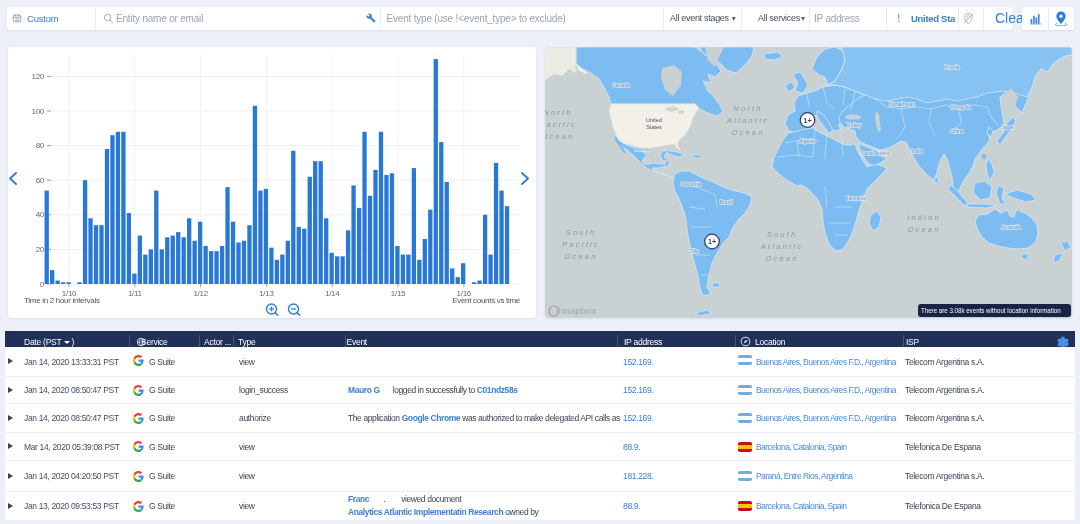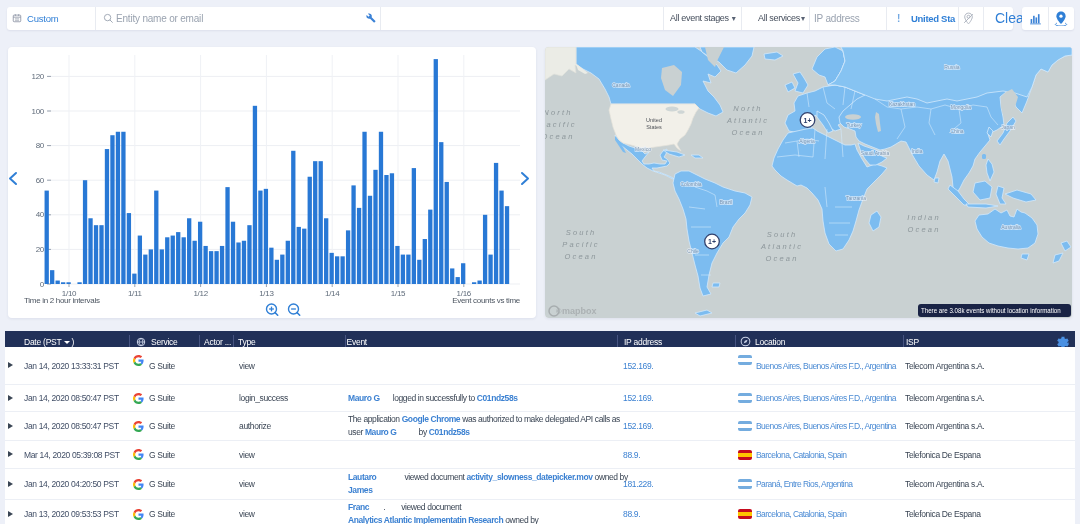--- a/index.html
+++ b/index.html
@@ -58,20 +58,21 @@
     </svg>
     <span class="blue bold" style="left:20px;font-size:9.5px;letter-spacing:-0.2px">Custom</span>
     <svg width="11" height="11" viewBox="0 0 24 24" style="position:absolute;left:96px;top:6px">
       <circle cx="10" cy="10" r="7" fill="none" stroke="#9aa3b0" stroke-width="2"></circle>
       <line x1="15" y1="15" x2="21" y2="21" stroke="#9aa3b0" stroke-width="2"></line>
     </svg>
     <span class="ph" style="left:109px">Entity name or email</span>
     <svg width="10" height="10" viewBox="0 0 24 24" style="position:absolute;left:359px;top:6px">
       <path fill="#3b82d6" d="M22.7 19l-9.1-9.1c.9-2.3.4-5-1.5-6.9-2-2-5-2.4-7.4-1.3L9 6 6 9 1.6 4.7C.4 7.1.9 10.1 2.9 12.1c1.9 1.9 4.6 2.4 6.9 1.5l9.1 9.1c.4.4 1 .4 1.4 0l2.3-2.3c.5-.4.5-1 .1-1.4z"></path>
     </svg>
+    <span class="ph" style="left:379.5px">Event type (use !&lt;event_type&gt; to exclude)</span>
     <span class="dark" style="left:663px">All event stages<span class="caret">▾</span></span>
     <span class="dark" style="left:751px">All services</span>
     <span class="caret" style="position:absolute;left:791px;top:0px;line-height:23px">▾</span>
     <span class="ph" style="left:807px">IP address</span>
     <span style="left:890px;font-size:10px;color:#74a9e2;font-weight:bold">!</span>
     <span class="blue" style="left:904px;width:45px;overflow:hidden;white-space:nowrap;font-size:9.5px;letter-spacing:-0.3px;font-weight:bold">United Sta</span>
     <svg width="13" height="13" viewBox="0 0 24 24" style="position:absolute;left:955px;top:5px">
       <path d="M12 2C8.1 2 5 5.1 5 9c0 5.2 7 13 7 13s7-7.8 7-13c0-3.9-3.1-7-7-7zm0 9.5A2.5 2.5 0 1112 6a2.5 2.5 0 010 5.5z" fill="none" stroke="#aeb4bf" stroke-width="1.8"></path>
       <line x1="4" y1="20" x2="20" y2="4" stroke="#aeb4bf" stroke-width="1.8"></line>
     </svg>
@@ -328,36 +329,36 @@
       <i class="vsep" style="left:227.5px"></i>
       <i class="vsep" style="left:339.5px"></i>
       <i class="vsep" style="left:612px"></i>
       <i class="vsep" style="left:730px"></i>
       <i class="vsep" style="left:898px"></i>
       <span style="left:19px">Date (PST <i class="hcaret"></i>)</span>
       <svg width="10" height="10" viewBox="0 0 24 24" style="position:absolute;left:131px;top:6px">
         <circle cx="12" cy="12" r="9" fill="none" stroke="#cdd5e8" stroke-width="2.4"></circle>
         <path d="M3.5 12h17M12 3.2c3 2.5 4.4 5.4 4.4 8.8S15 18.3 12 20.8M12 3.2c-3 2.5-4.4 5.4-4.4 8.8S9 18.3 12 20.8" fill="none" stroke="#cdd5e8" stroke-width="2"></path>
       </svg>
-      <span style="left:146px">Service</span>
+      <span style="left:136px">Service</span>
       <span style="left:199px">Actor ...</span>
       <span style="left:233px">Type</span>
       <span style="left:341.5px">Event</span>
       <span style="left:619px">IP address</span>
       <svg width="11" height="11" viewBox="0 0 24 24" style="position:absolute;left:735px;top:5px">
         <circle cx="12" cy="12" r="9.5" fill="none" stroke="#cdd5e8" stroke-width="2.2"></circle>
         <path d="M16.5 8l-6 2.2L8.3 16l6-2.2z" fill="#cdd5e8"></path>
       </svg>
       <span style="left:750px">Location</span>
       <span style="left:901px">ISP</span>
       <svg width="13" height="13" viewBox="0 0 24 24" style="position:absolute;left:1052px;top:4px">
         <path fill="#4a90e2" d="M12 8.2a3.8 3.8 0 100 7.6 3.8 3.8 0 000-7.6zm9.4 5.3l-2.2 1.7c.05-.4.08-.8.08-1.2s-.03-.8-.08-1.2l2.2-1.7c.2-.16.26-.44.13-.67l-2.1-3.6a.52.52 0 00-.64-.22l-2.6 1a7.6 7.6 0 00-2.1-1.2l-.4-2.75A.51.51 0 0013.2 3h-4.2a.51.51 0 00-.51.43l-.4 2.75c-.76.3-1.46.72-2.1 1.2l-2.6-1a.52.52 0 00-.64.22l-2.1 3.6c-.13.23-.07.51.13.67l2.2 1.7c-.05.4-.08.8-.08 1.2s.03.8.08 1.2l-2.2 1.7c-.2.16-.26.44-.13.67l2.1 3.6c.13.23.4.32.64.22l2.6-1c.64.5 1.34.9 2.1 1.2l.4 2.75c.04.25.25.43.51.43h4.2c.26 0 .47-.18.51-.43l.4-2.75c.76-.3 1.46-.72 2.1-1.2l2.6 1c.24.1.51 0 .64-.22l2.1-3.6a.52.52 0 00-.13-.67z"></path>
       </svg>
     </div>
-    <div class="trow" style="height:38px">
+    <div class="trow" style="height:30px">
       <span class="tri"></span>
       <span class="c date">Jan 14, 2020 13:33:31 PST</span>
       <svg width="11" height="11" viewBox="0 0 48 48" style="position:absolute;left:128px;top:8px">
         <path fill="#EA4335" d="M24 9.5c3.5 0 6.6 1.2 9.1 3.6l6.8-6.8C35.8 2.4 30.3 0 24 0 14.6 0 6.5 5.4 2.6 13.2l7.9 6.2C12.4 13.2 17.7 9.5 24 9.5z"></path>
         <path fill="#4285F4" d="M46.1 24.5c0-1.6-.1-3.1-.4-4.5H24v9h12.4c-.5 2.9-2.2 5.4-4.6 7l7.5 5.8c4.4-4.1 6.8-10.1 6.8-17.3z"></path>
         <path fill="#FBBC05" d="M10.5 28.6c-.5-1.5-.8-3-.8-4.6s.3-3.1.8-4.6l-7.9-6.2C.9 16.5 0 20.1 0 24s.9 7.5 2.6 10.8l7.9-6.2z"></path>
         <path fill="#34A853" d="M24 48c6.3 0 11.6-2.1 15.4-5.7l-7.5-5.8c-2.1 1.4-4.8 2.2-7.9 2.2-6.3 0-11.6-4.2-13.5-9.9l-7.9 6.2C6.5 42.6 14.6 48 24 48z"></path>
       </svg>
       <span class="c" style="left:144px">G Suite</span>
       <span class="c" style="left:234px">view</span>
@@ -389,21 +390,20 @@
       <svg width="11" height="11" viewBox="0 0 48 48" style="position:absolute;left:128px;top:9px">
         <path fill="#EA4335" d="M24 9.5c3.5 0 6.6 1.2 9.1 3.6l6.8-6.8C35.8 2.4 30.3 0 24 0 14.6 0 6.5 5.4 2.6 13.2l7.9 6.2C12.4 13.2 17.7 9.5 24 9.5z"></path>
         <path fill="#4285F4" d="M46.1 24.5c0-1.6-.1-3.1-.4-4.5H24v9h12.4c-.5 2.9-2.2 5.4-4.6 7l7.5 5.8c4.4-4.1 6.8-10.1 6.8-17.3z"></path>
         <path fill="#FBBC05" d="M10.5 28.6c-.5-1.5-.8-3-.8-4.6s.3-3.1.8-4.6l-7.9-6.2C.9 16.5 0 20.1 0 24s.9 7.5 2.6 10.8l7.9-6.2z"></path>
         <path fill="#34A853" d="M24 48c6.3 0 11.6-2.1 15.4-5.7l-7.5-5.8c-2.1 1.4-4.8 2.2-7.9 2.2-6.3 0-11.6-4.2-13.5-9.9l-7.9 6.2C6.5 42.6 14.6 48 24 48z"></path>
       </svg>
       <span class="c" style="left:144px">G Suite</span>
       <span class="c" style="left:234px">authorize</span>
       <span class="c ev2">
         <span class="evl">The application <a class="b">Google Chrome</a> was authorized to make delegated API calls as</span>
-        <span class="evl">user <a class="b">Mauro G</a><span class="gap" style="width:22px"></span>by <a class="b">C01ndz58s</a></span>
       </span>
       <a class="c b" style="left:618px;font-weight:normal">152.169.</a>
       <span class="flag" style="left:733px;top:9px;background:linear-gradient(#74acdf 0 33%,#fff 33% 67%,#74acdf 67%)"></span>
       <a class="c" style="left:751px;color:#4b8bd4;letter-spacing:-0.55px">Buenos Aires, Buenos Aires F.D., Argentina</a>
       <span class="c" style="left:900px;color:#3a4554">Telecom Argentina s.A.</span>
     </div>
     <div class="trow" style="height:28px">
       <span class="tri"></span>
       <span class="c date">Mar 14, 2020 05:39:08 PST</span>
       <svg width="11" height="11" viewBox="0 0 48 48" style="position:absolute;left:128px;top:8px">
@@ -423,24 +423,20 @@
       <span class="tri"></span>
       <span class="c date">Jan 14, 2020 04:20:50 PST</span>
       <svg width="11" height="11" viewBox="0 0 48 48" style="position:absolute;left:128px;top:10px">
         <path fill="#EA4335" d="M24 9.5c3.5 0 6.6 1.2 9.1 3.6l6.8-6.8C35.8 2.4 30.3 0 24 0 14.6 0 6.5 5.4 2.6 13.2l7.9 6.2C12.4 13.2 17.7 9.5 24 9.5z"></path>
         <path fill="#4285F4" d="M46.1 24.5c0-1.6-.1-3.1-.4-4.5H24v9h12.4c-.5 2.9-2.2 5.4-4.6 7l7.5 5.8c4.4-4.1 6.8-10.1 6.8-17.3z"></path>
         <path fill="#FBBC05" d="M10.5 28.6c-.5-1.5-.8-3-.8-4.6s.3-3.1.8-4.6l-7.9-6.2C.9 16.5 0 20.1 0 24s.9 7.5 2.6 10.8l7.9-6.2z"></path>
         <path fill="#34A853" d="M24 48c6.3 0 11.6-2.1 15.4-5.7l-7.5-5.8c-2.1 1.4-4.8 2.2-7.9 2.2-6.3 0-11.6-4.2-13.5-9.9l-7.9 6.2C6.5 42.6 14.6 48 24 48z"></path>
       </svg>
       <span class="c" style="left:144px">G Suite</span>
       <span class="c" style="left:234px">view</span>
-      <span class="c ev2">
-        <span class="evl"><a class="b">Lautaro</a><span class="gap" style="width:28px"></span>viewed document <a class="b">activity_slowness_datepicker.mov</a> owned by</span>
-        <span class="evl"><a class="b">James</a></span>
-      </span>
       <a class="c b" style="left:618px;font-weight:normal">181.228.</a>
       <span class="flag" style="left:733px;top:10px;background:linear-gradient(#74acdf 0 33%,#fff 33% 67%,#74acdf 67%)"></span>
       <a class="c" style="left:751px;color:#4b8bd4;letter-spacing:-0.55px">Paraná, Entre Rios, Argentina</a>
       <span class="c" style="left:900px;color:#3a4554">Telecom Argentina s.A.</span>
     </div>
     <div class="trow" style="height:29px">
       <span class="tri"></span>
       <span class="c date">Jan 13, 2020 09:53:53 PST</span>
       <svg width="11" height="11" viewBox="0 0 48 48" style="position:absolute;left:128px;top:9px">
         <path fill="#EA4335" d="M24 9.5c3.5 0 6.6 1.2 9.1 3.6l6.8-6.8C35.8 2.4 30.3 0 24 0 14.6 0 6.5 5.4 2.6 13.2l7.9 6.2C12.4 13.2 17.7 9.5 24 9.5z"></path>

